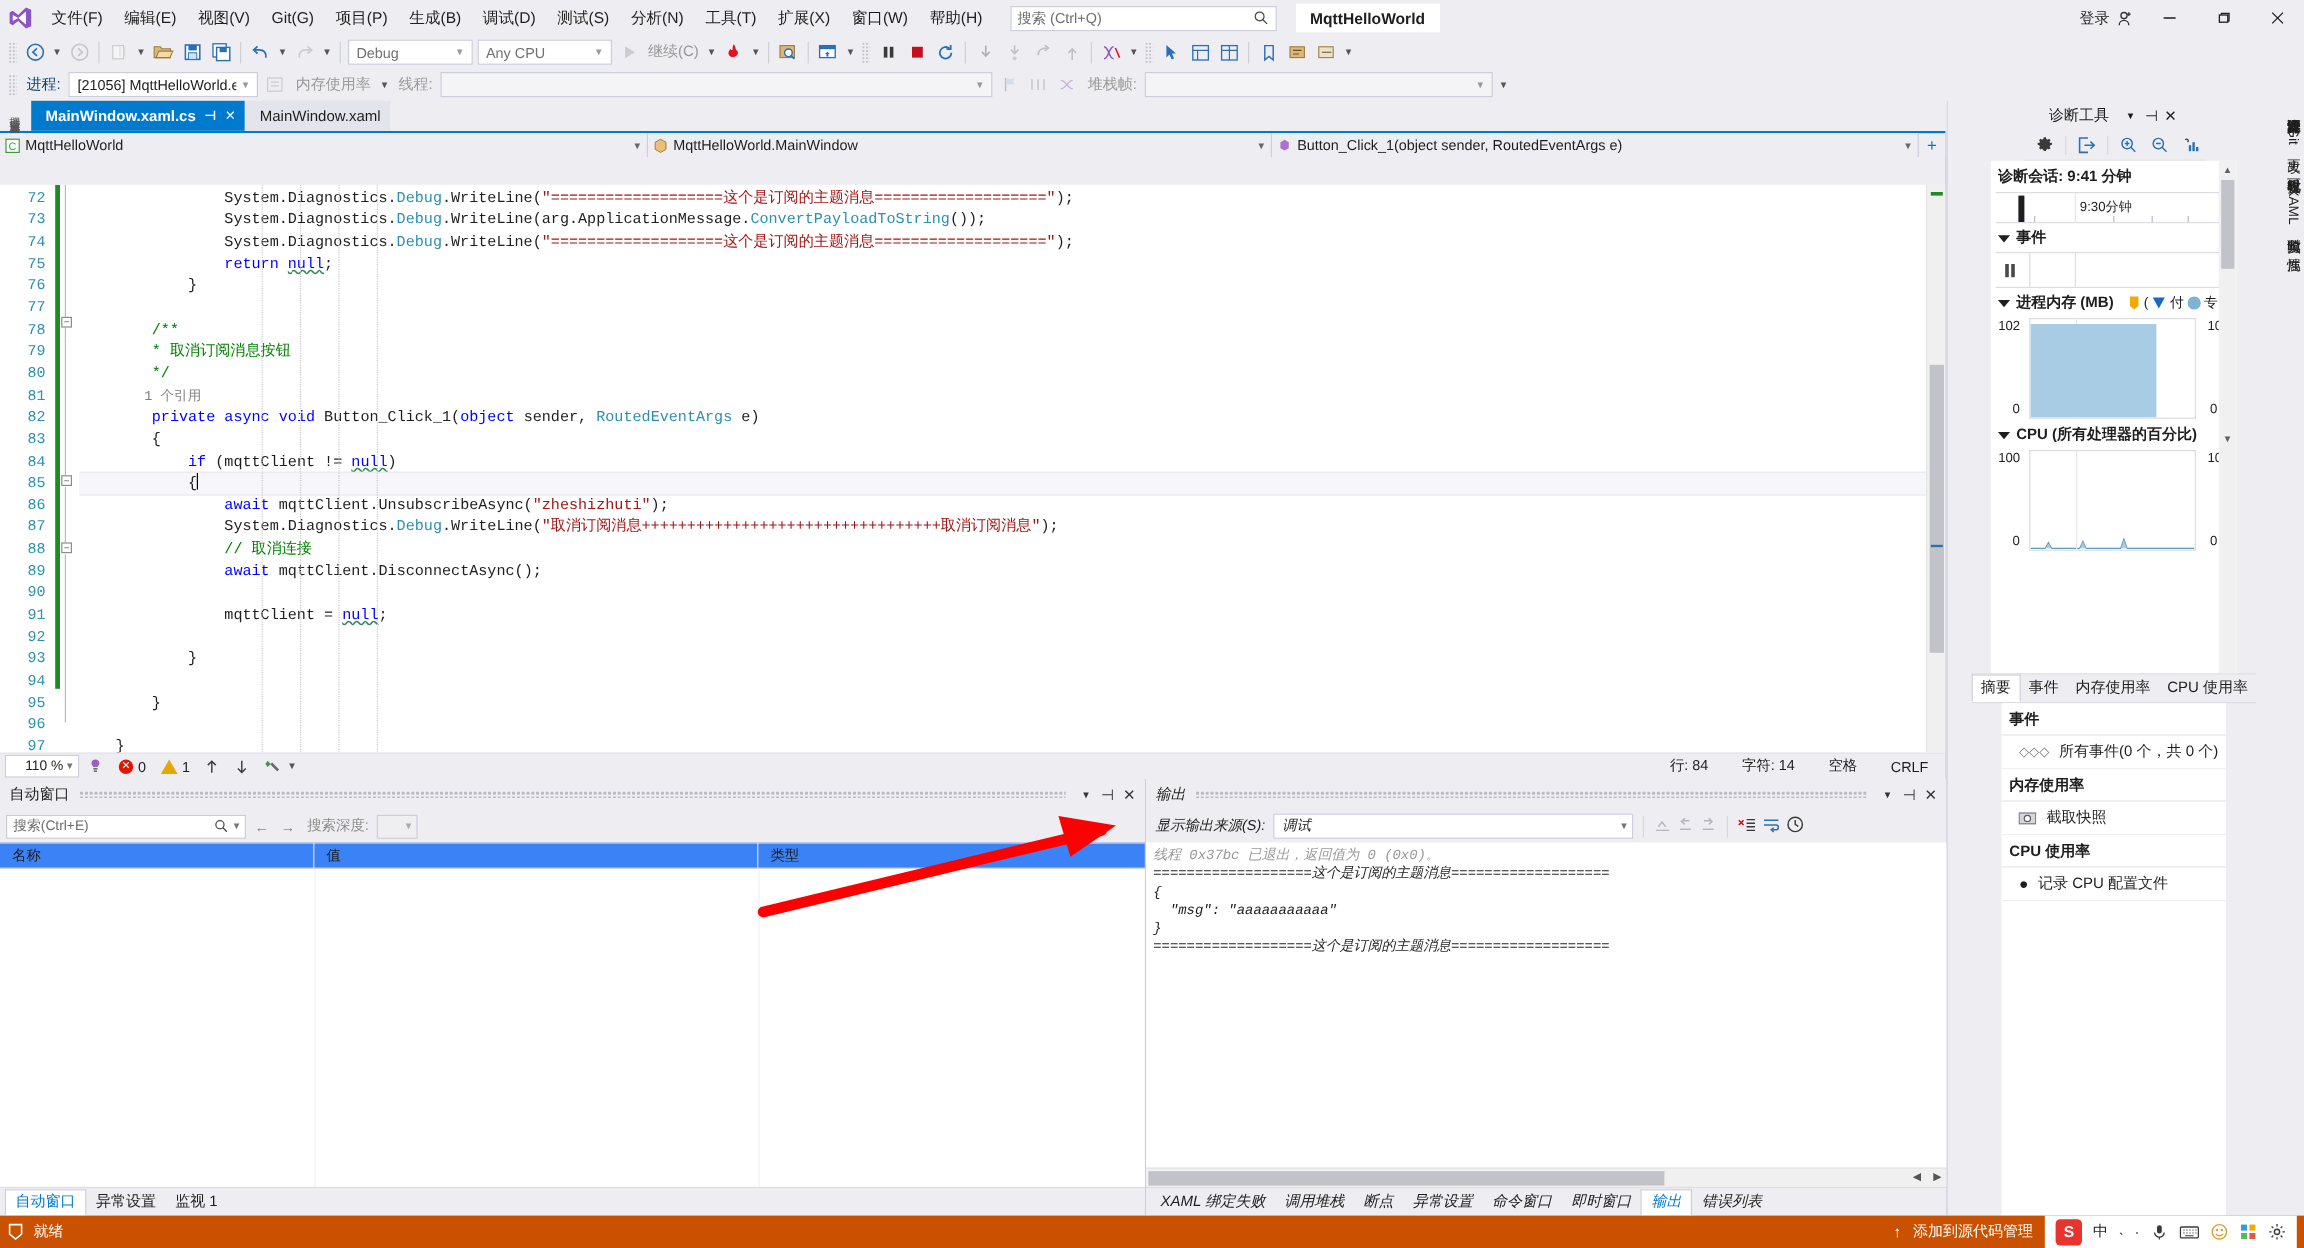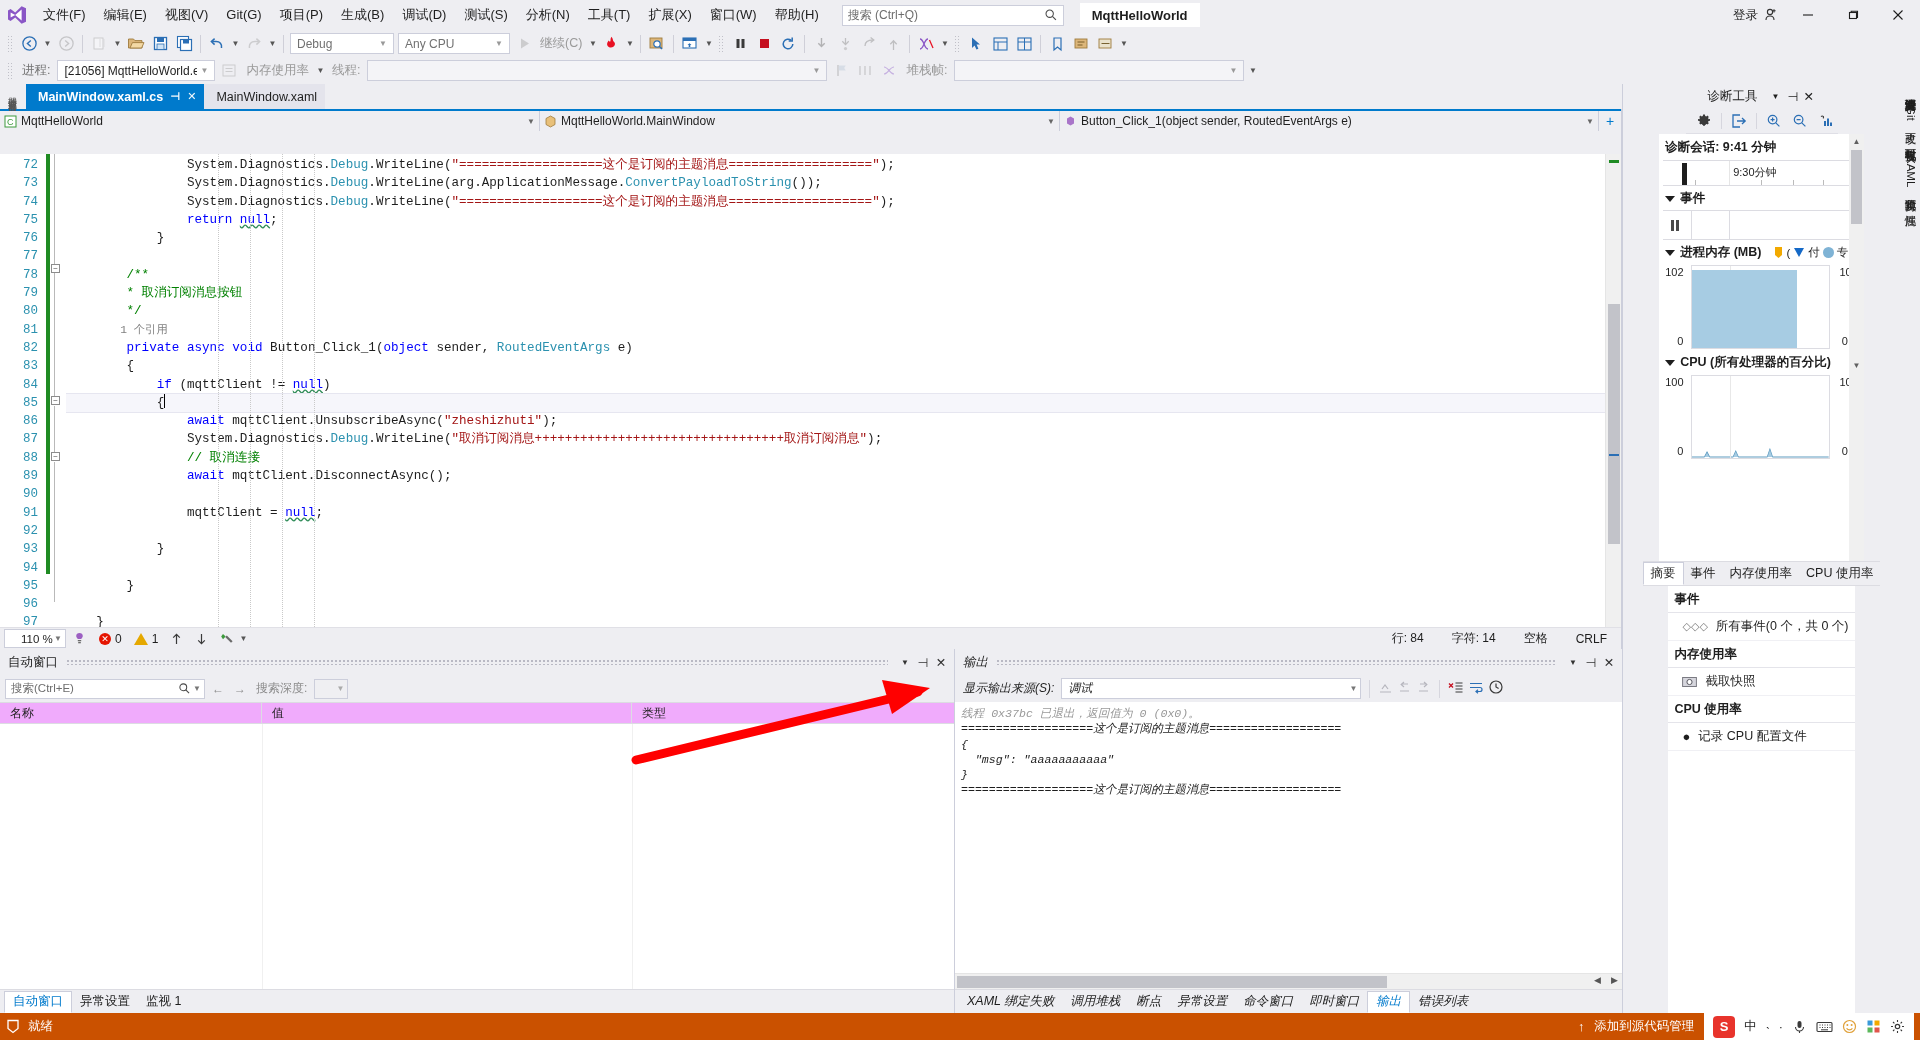--- a/index.html
+++ b/index.html
@@ -23,21 +23,21 @@
     margin-left: 14px; width: 222px; height: 21px; background: #fff; border: 1px solid #cccedb;
     display: flex; align-items: center; padding: 0 5px; font-size: 12px; color: #6d6d6d;
   }
   .qsearch .ph { flex: 1; overflow: hidden; white-space: nowrap; }
   .qsearch .mag { width: 14px; height: 14px; }
   .proj-chip {
     margin-left: 16px; background: #fff; padding: 4px 12px; font-weight: bold; font-size: 13px; color: #1e1e1e;
     height: 24px; display: flex; align-items: center;
   }
   .tspacer { flex: 1; }
-  .signin { display: flex; align-items: flex-start; gap: 5px; font-size: 12.5px; padding: 0 6px; color: #1e1e1e; }
+  .signin { display: flex; align-items: flex-end; gap: 5px; font-size: 12.5px; padding: 0 6px; color: #1e1e1e; }
   .wbtns { display: flex; align-items: center; }
   .wbtn { width: 45px; height: 30px; display: flex; align-items: center; justify-content: center; color: #1e1e1e; }
 
   
   .toolbar {
     height: 27px; flex: 0 0 27px; display: flex; align-items: center; background: #eeeef2; padding-left: 4px;
     border-bottom: none; gap: 0;
   }
   .tb-grip { width: 7px; height: 18px; margin: 0 3px; background-image: radial-gradient(#b8b8c0 40%, transparent 41%); background-size: 3px 3px; opacity: .85; }
   .tb-btn { width: 24px; height: 22px; display: flex; align-items: center; justify-content: center; }
@@ -47,21 +47,21 @@
   .tb-combo {
     height: 21px; border: 1px solid #cccedb; background: #fff; display: flex; align-items: center;
     padding: 0 2px 0 6px; font-size: 12px; color: #717171; margin: 0 2px;
   }
   .tb-combo .cv { flex: 1; white-space: nowrap; overflow: hidden; }
   .tb-combo .ca { color: #999; font-size: 8px; padding: 0 4px; }
   .tb-text { font-size: 12.5px; color: #9a9a9a; padding: 0 4px; white-space: nowrap; }
 
   
   .dbgbar { height: 27px; flex: 0 0 27px; display: flex; align-items: center; background: #eeeef2; padding-left: 4px; }
-  .dbg-label { font-size: 12.5px; color: #737373; padding: 0 5px; white-space: nowrap; }
+  .dbg-label { font-size: 12.5px; color: #0c4a6e; padding: 0 5px; white-space: nowrap; }
   .dbg-label.dim { color: #9a9a9a; }
 
   
   .body { flex: 1; display: flex; min-height: 0; }
   .leftcol { flex: 1; display: flex; flex-direction: column; min-width: 0; }
   .editor-area { flex: 0 0 540px; display: flex; flex-direction: column; min-height: 0; border-right: 1px solid #cccedb; }
 
   
   .doctabs { height: 25px; display: flex; align-items: flex-end; background: #eeeef2; padding-left: 26px; position: relative; }
   .sidestrip {
@@ -132,21 +132,21 @@
   .pane-title .pbtn { width: 18px; height: 20px; display: flex; align-items: center; justify-content: center; color: #333; }
   .pane-toolbar { height: 27px; display: flex; align-items: center; gap: 4px; padding: 0 5px; background: #eeeef2; }
   .srch {
     width: 200px; height: 20px; border: 1px solid #cccedb; background: #fff; display: flex; align-items: center;
     padding: 0 3px 0 5px; font-size: 11.5px; color: #6d6d6d;
   }
   .srch .sp { flex: 1; }
   .pt-label { font-size: 12px; color: #8c8c8c; padding: 0 3px; }
   .pt-label.on { color: #1e1e1e; }
   .depth-box { width: 34px; height: 20px; border: 1px solid #cccedb; background: #efeff2; display: flex; align-items: center; justify-content: flex-end; padding-right: 3px; color: #aaa; font-size: 8px; }
-  .colhdr { height: 22px; display: flex; align-items: center; background: #f0abfc; border-top: 1px solid #dcdce2; border-bottom: 1px solid #dcdce2; font-size: 12px; }
+  .colhdr { height: 22px; display: flex; align-items: center; background: #3b82f6; border-top: 1px solid #dcdce2; border-bottom: 1px solid #dcdce2; font-size: 12px; }
   .colhdr div { padding-left: 10px; border-right: 1px solid #dcdce2; height: 22px; display: flex; align-items: center; }
   .grid-body { flex: 1; background: #fff; position: relative; min-height: 0; }
   .grid-col-line { position: absolute; top: 0; bottom: 0; width: 1px; background: #f0f0f0; }
   .pane-tabs { height: 24px; display: flex; align-items: center; background: #eeeef2; padding-left: 4px; gap: 0; border-top: 1px solid #dcdce2; }
   .ptab { height: 22px; display: flex; align-items: center; padding: 0 8px; font-size: 12.5px; color: #1e1e1e; }
   .ptab.active { background: #fff; color: #007acc; border: 1px solid #cccedb; border-bottom-color: #fff; }
 
   .outsel { width: 300px; height: 21px; border: 1px solid #cccedb; background: #fff; display: flex; align-items: center; padding: 0 3px 0 6px; font-size: 12px; }
   .outsel .ov { flex: 1; }
   .outsel .oa { color: #777; font-size: 8px; }

